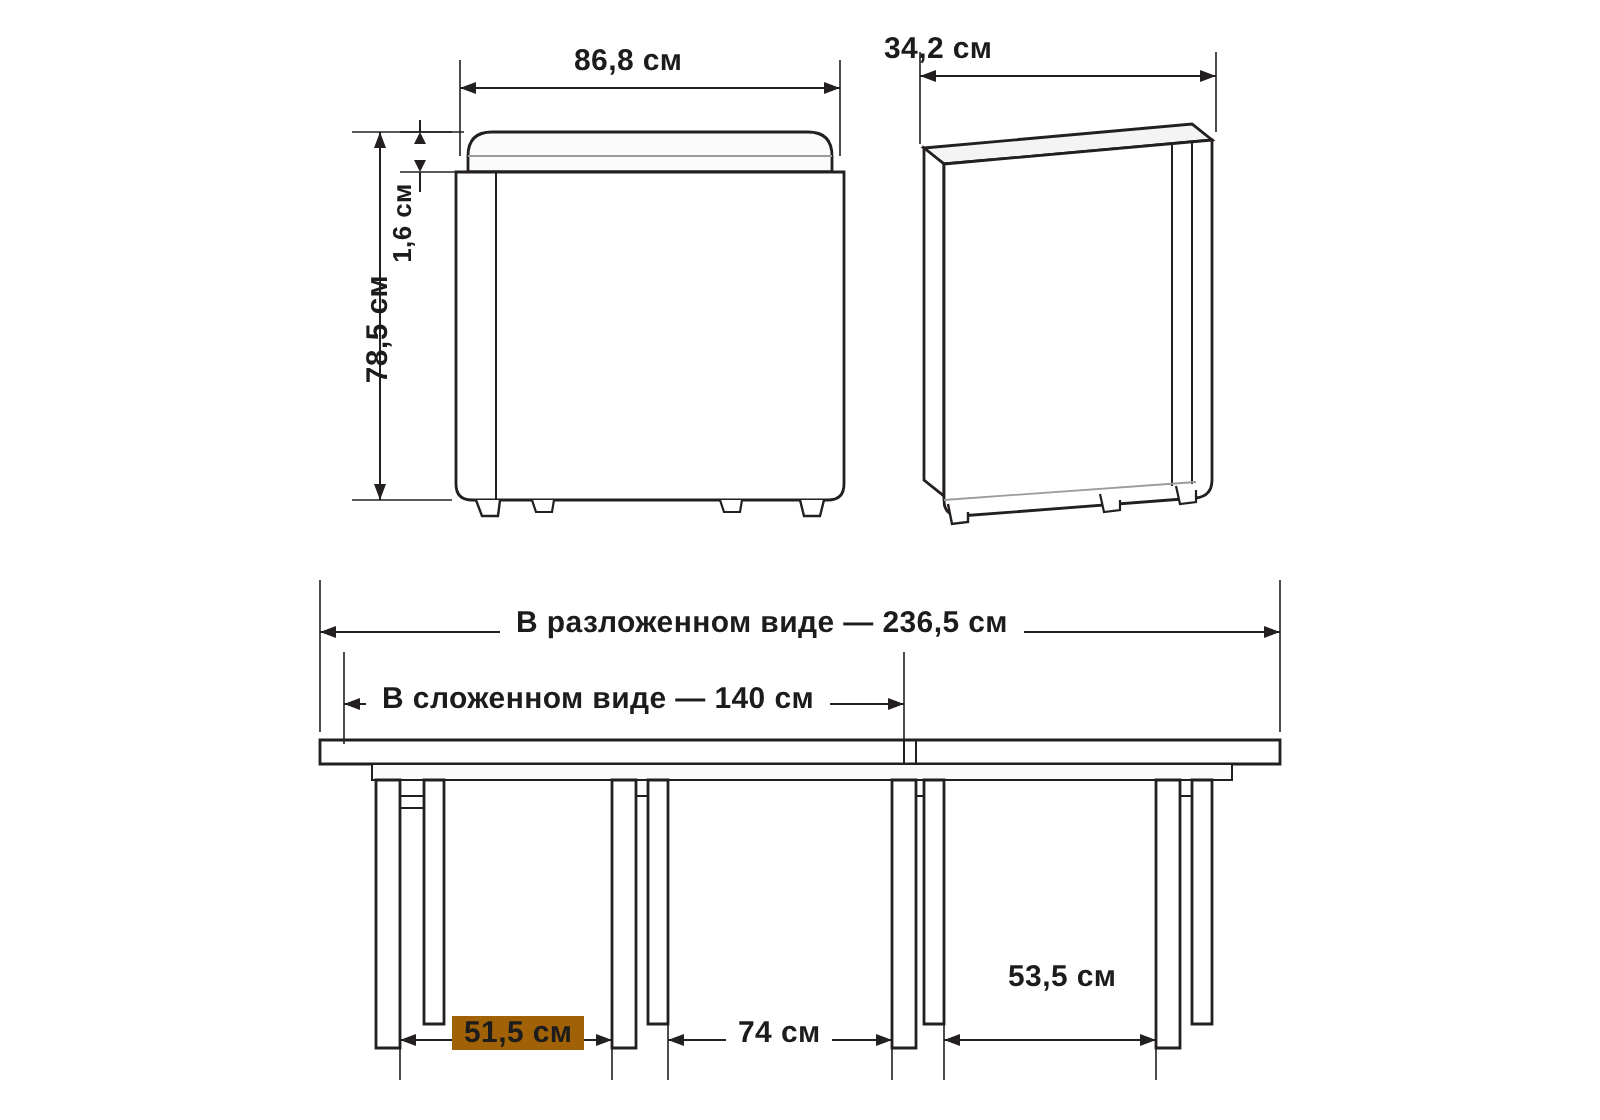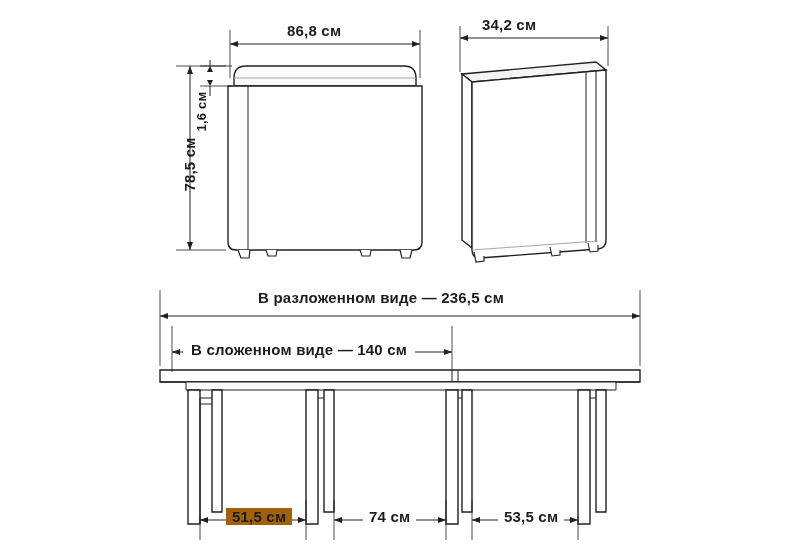--- a/index.html
+++ b/index.html
@@ -180,25 +180,25 @@
     </g>
 
   </svg>
 
   <div class="label" style="left:287px; top:22px;">86,8 см</div>
 
   <div class="label vert" style="left:146px; top:156px; width:86px; text-align:center;">78,5 см</div>
 
   <div class="label vert" style="left:172px; top:104px; width:58px; text-align:center; font-size:13px;">1,6 см</div>
 
-  <div class="label" style="left:482px; top:16px;">34,2 см</div>
-
-  <div class="label" style="left:250px; top:289px; background:#ffffff; padding:0 8px;">В разложенном виде — 236,5 см</div>
+  <div class="label" style="left:442px; top:16px;">34,2 см</div>
+
+  <div class="label" style="left:250px; top:303px; background:#ffffff; padding:0 8px;">В разложенном виде — 236,5 см</div>
 
   <div class="label" style="left:183px; top:325px; background:#ffffff; padding:0 8px;margin-top:16px;">В сложенном виде — 140 см</div>
 
   <div class="label" style="left:226px; top:508px; background:#a16207; padding:0 6px;">51,5 см</div>
 
   <div class="label" style="left:363px; top:508px; background:#ffffff; padding:0 6px;">74 см</div>
 
-  <div class="label" style="left:498px; top:508px; background:#ffffff; padding:0 6px;">53,5 см</div>
+  <div class="label" style="left:498px; top:480px; background:#ffffff; padding:0 6px;">53,5 см</div>
 
 </div>
 
 </body></html>

